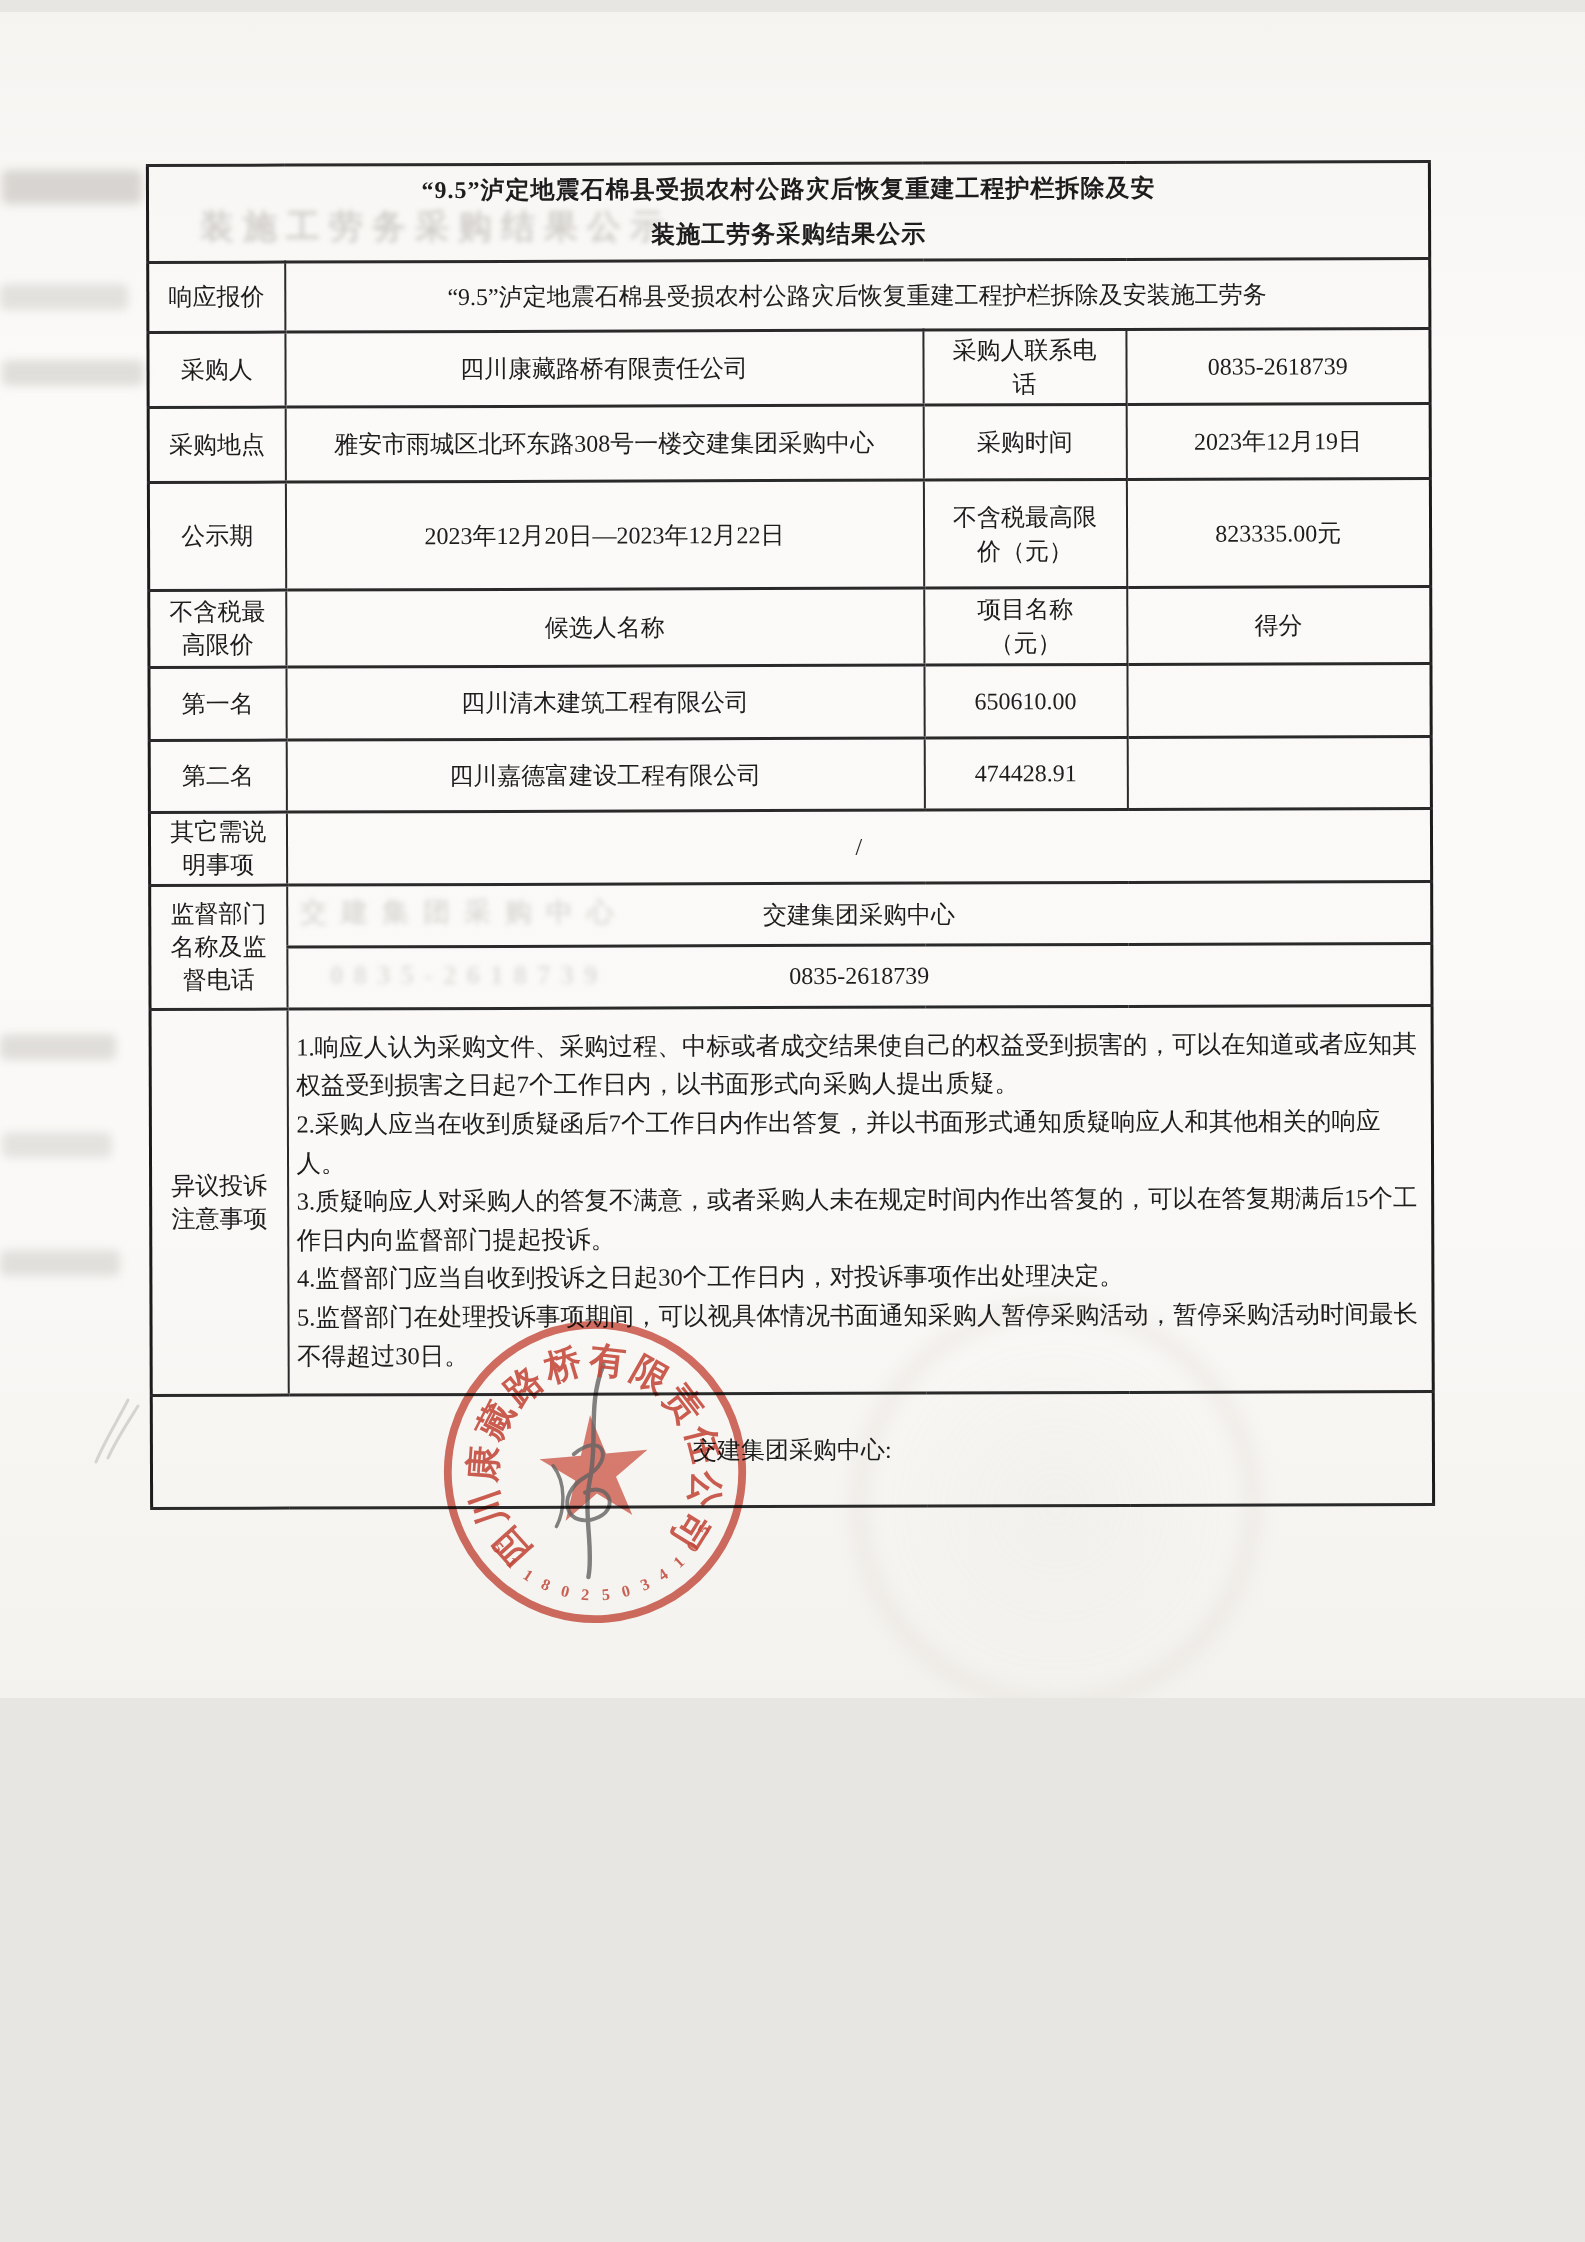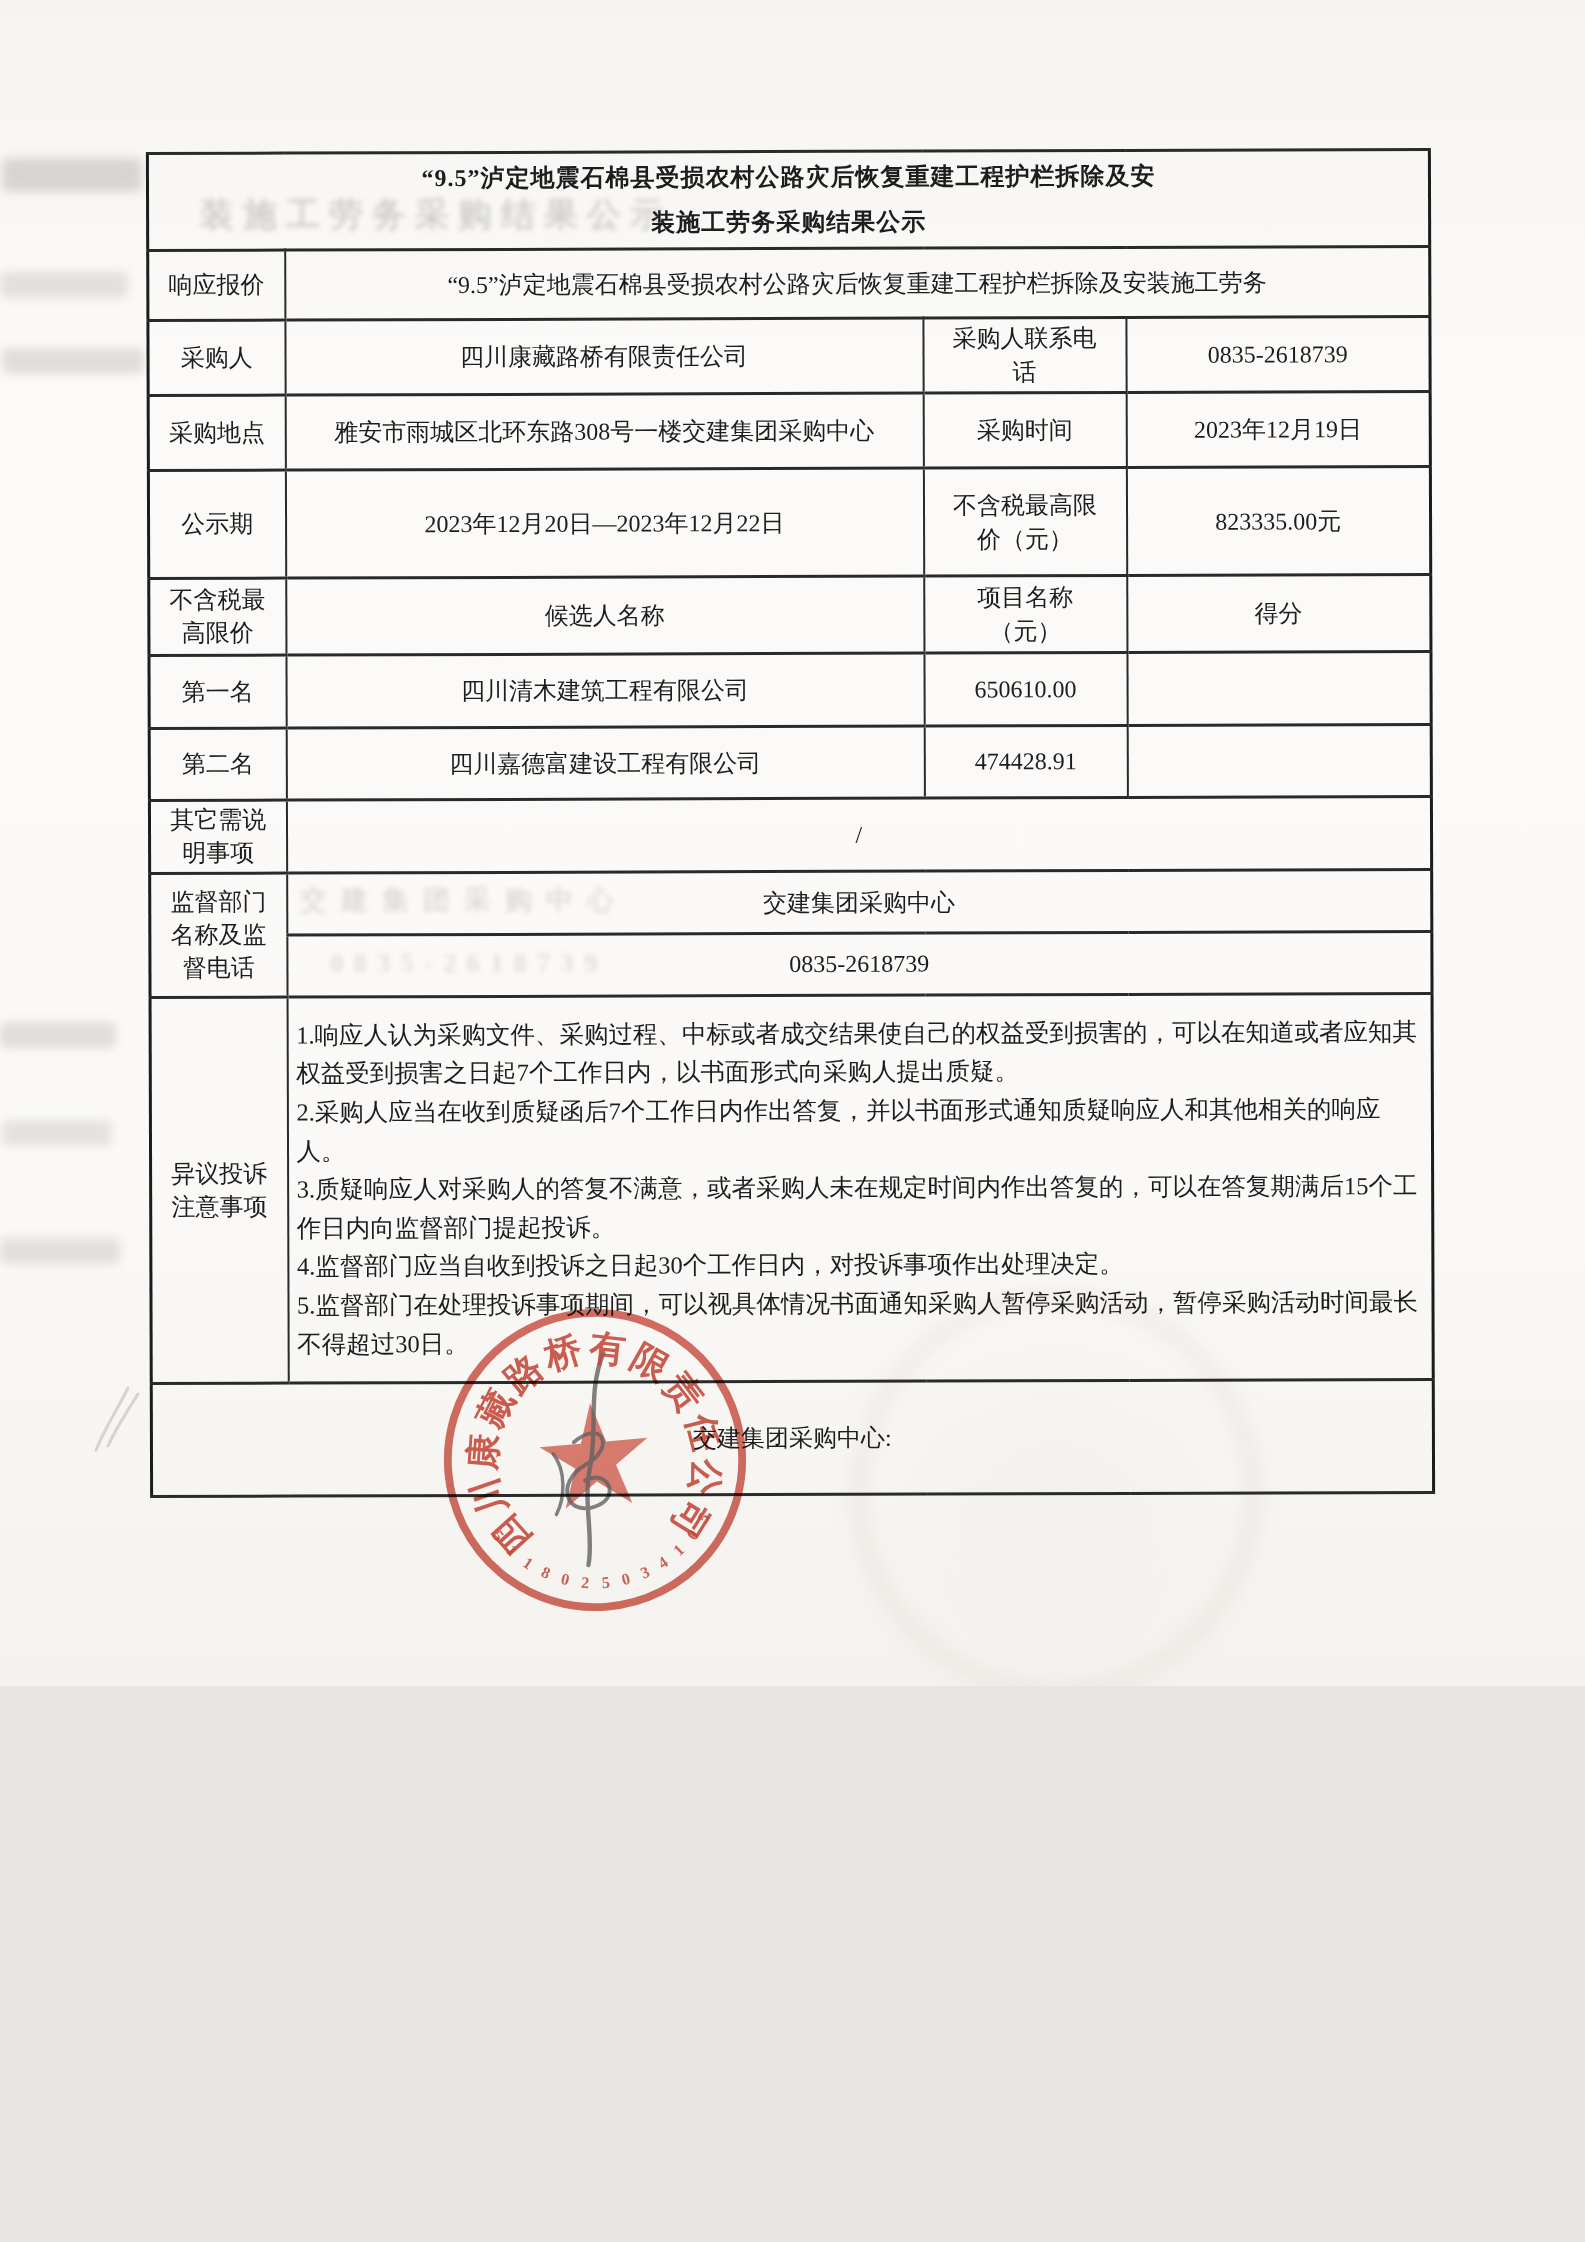--- a/index.html
+++ b/index.html
@@ -4,21 +4,21 @@
 <style>
   html,body{margin:0;padding:0;}
   body{
     font-family:"Liberation Serif","DejaVu Serif",serif;
     color:#1d1d1d;
     background:#e8e6e2;
   }
   .page{
     position:relative;
     width:1585px;height:1686px;
-    margin:0 auto;
+    margin:12px auto;
     background:linear-gradient(180deg,#f5f4f1 0%,#fbfaf8 22%,#faf9f7 70%,#f3f2ee 100%);
     overflow:hidden;
   }
   
   table.doc{
     position:absolute;left:148px;top:150px;width:1282px;
     border-collapse:collapse;table-layout:fixed;
     transform:rotate(-0.18deg);
     background:transparent;
   }

